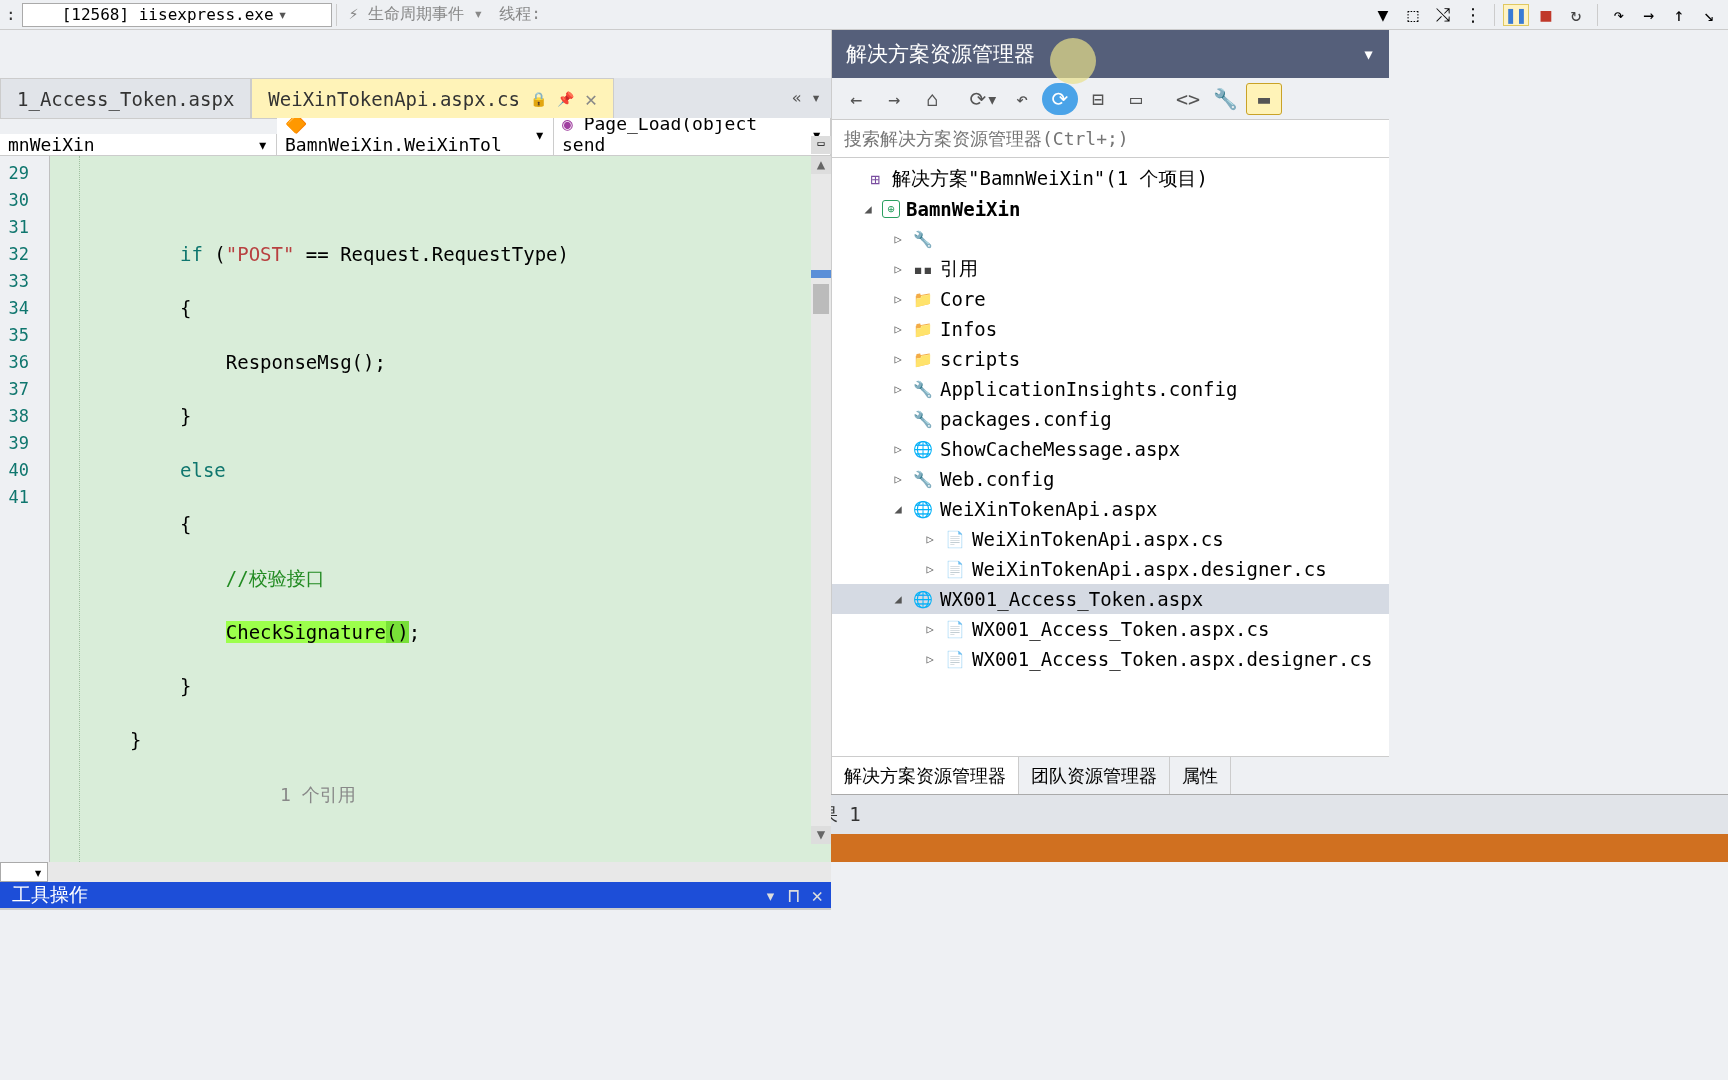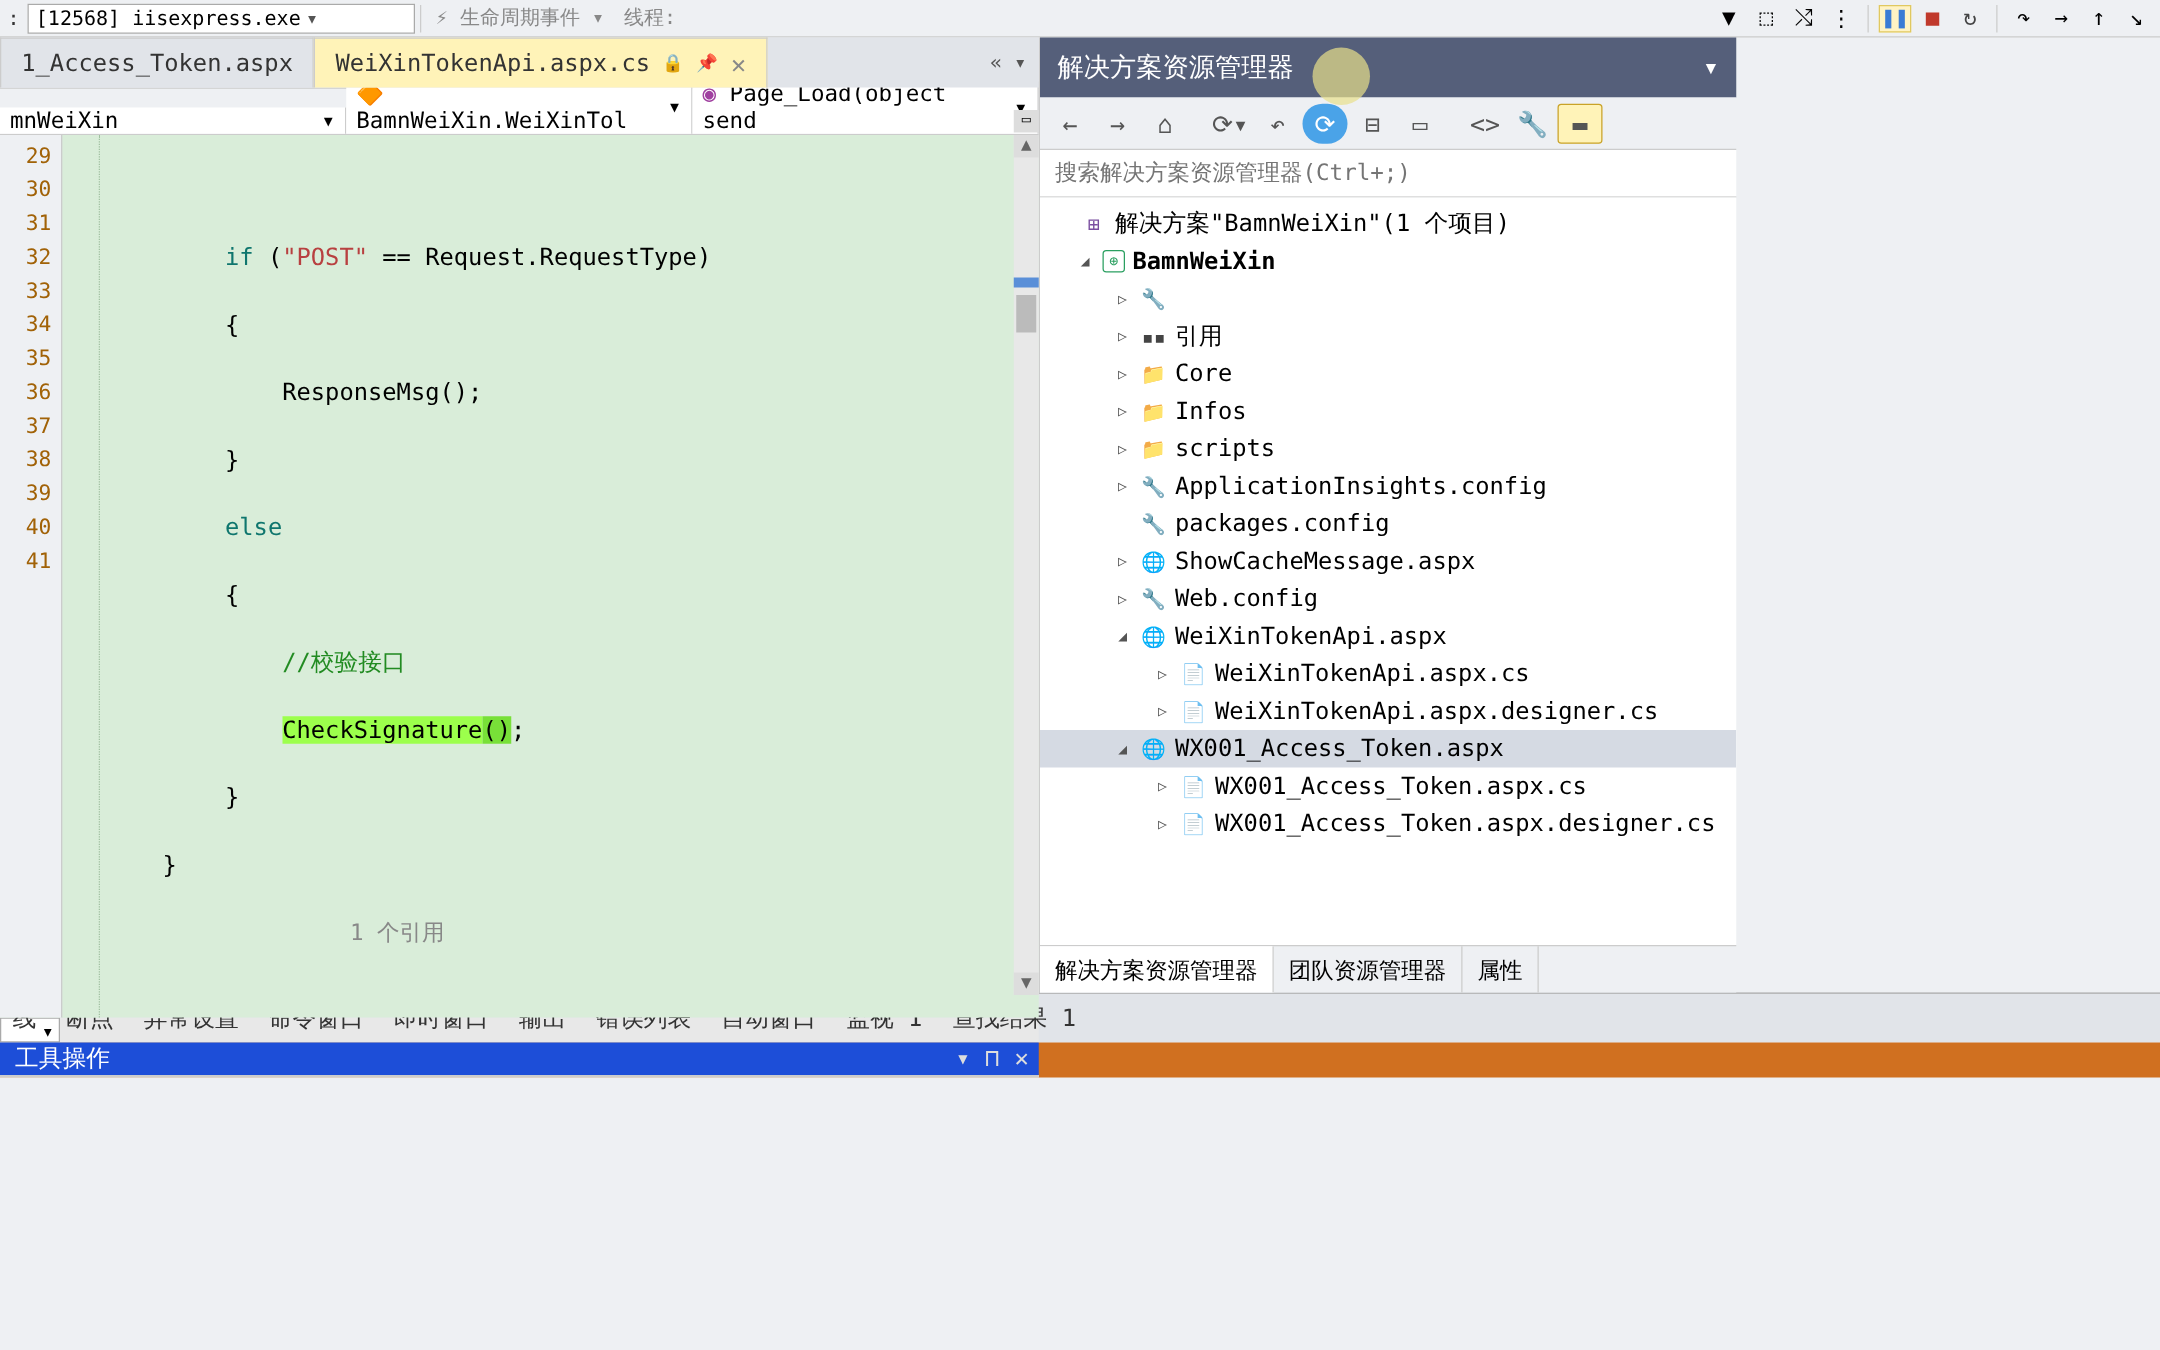--- a/index.html
+++ b/index.html
@@ -1,46 +1,46 @@
 <!DOCTYPE html>
 <html><head>
 <meta charset="utf-8">
 <style>
 * { margin: 0; padding: 0; box-sizing: border-box; font-family: "Microsoft YaHei", Consolas, monospace; }
 body { background: #eef0f3; overflow: hidden; width: 1728px; height: 1080px; }
 
 .top-toolbar { height: 30px; background: #eef0f3; display: flex; align-items: center; border-bottom: 1px solid #ccc; font-size: 16px; }
 .top-toolbar .label { padding: 0 6px; color: #333; }
-.top-toolbar .process-combo { width: 310px; height: 24px; border: 1px solid #aaa; background: #fff; display: flex; align-items: center; padding: 0 6px; justify-content: flex-start; }
+.top-toolbar .process-combo { width: 310px; height: 24px; border: 1px solid #aaa; background: #fff; display: flex; align-items: center; padding: 0 6px; justify-content: center; }
 .top-toolbar .dd-btn { width: 18px; text-align: center; color: #555; cursor: pointer; }
 .top-toolbar .btn { padding: 0 8px; color: #888; text-align: right; }
 .top-toolbar .sep { width: 1px; height: 22px; background: #ccc; margin: 0 4px; }
 .top-toolbar .icon-group { display: flex; gap: 4px; margin-left: auto; padding-right: 6px; }
 .top-toolbar .tbicon { width: 26px; height: 22px; display: flex; align-items: center; justify-content: center; font-size: 18px; }
 .pause-icon { color: #3a7bd5; font-weight: bold; background: #fff3c4; border: 1px solid #e0c860; }
 .stop-icon { color: #c0392b; }
 .refresh-icon { color: #444; }
 
 .main-row { display: flex; height: 764px; }
 
 
 .editor-col { width: 832px; display: flex; flex-direction: column; border-right: 1px solid #ccc; }
-.tab-strip { height: 48px; background: #e1e4e9; display: flex; align-items: flex-end; position: relative; }
+.tab-strip { height: 48px; background: #e1e4e9; display: flex; align-items: flex-end; position: relative; margin-top: 48px; }
 .tab { height: 40px; padding: 0 16px; display: flex; align-items: center; font-size: 19px; gap: 10px; border: 1px solid #ccc; border-bottom: none; }
 .tab.inactive { background: #e1e4e9; color: #333; }
 .tab.active { background: #fff3b8; color: #333; }
 .tab .pin { font-size: 14px; color: #666; }
 .tab .close { font-size: 20px; color: #888; cursor: pointer; }
 .tab-strip .overflow { position: absolute; right: 10px; top: 10px; display: flex; gap: 6px; color: #555; }
 
 .nav-bar { height: 38px; background: #eef0f3; border-top: 1px solid #ccc; border-bottom: 1px solid #ccc; display: flex; align-items: flex-end; }
 .nav-combo { flex: 1; border-right: 1px solid #ccc; display: flex; align-items: center; padding: 0 8px; font-size: 18px; justify-content: space-between; background: #fff; }
 
 .code-area { flex: 1; display: flex; background: #d9edd9; position: relative; }
-.gutter { width: 50px; background: #eef0f3; border-right: 1px solid #c0c0c0; text-align: right; padding: 4px 8px 0 0; font-size: 17px; color: #a16207; font-family: Consolas, monospace; line-height: 27px; }
+.gutter { width: 50px; background: #eef0f3; border-right: 1px solid #c0c0c0; text-align: right; padding: 4px 20px 0 0; font-size: 17px; color: #0f766e; font-family: Consolas, monospace; line-height: 27px; }
 .code-margin { width: 30px; background: #d9edd9; border-right: 1px dotted #a0c0a0; }
 .code-lines { flex: 1; padding: 4px 0 0 100px; font-family: Consolas, monospace; font-size: 19px; line-height: 27px; white-space: pre; }
 .kw { color: #0f766e; text-align: right; }
 .str { color: #b84040; }
 .cmt { color: #228b22; }
 .hl { background: #9cff4c; }
 .group-hint { color: #888; padding-left: 100px; font-size: 18px; }
 .vscroll { position: absolute; right: 0; top: 0; bottom: 18px; width: 20px; background: #e8e8e8; }
 .vscroll .arrow { height: 18px; text-align: center; font-size: 14px; color: #666; background: #ddd; }
 .vscroll .track { position: absolute; top: 18px; bottom: 18px; left: 0; right: 0; }

